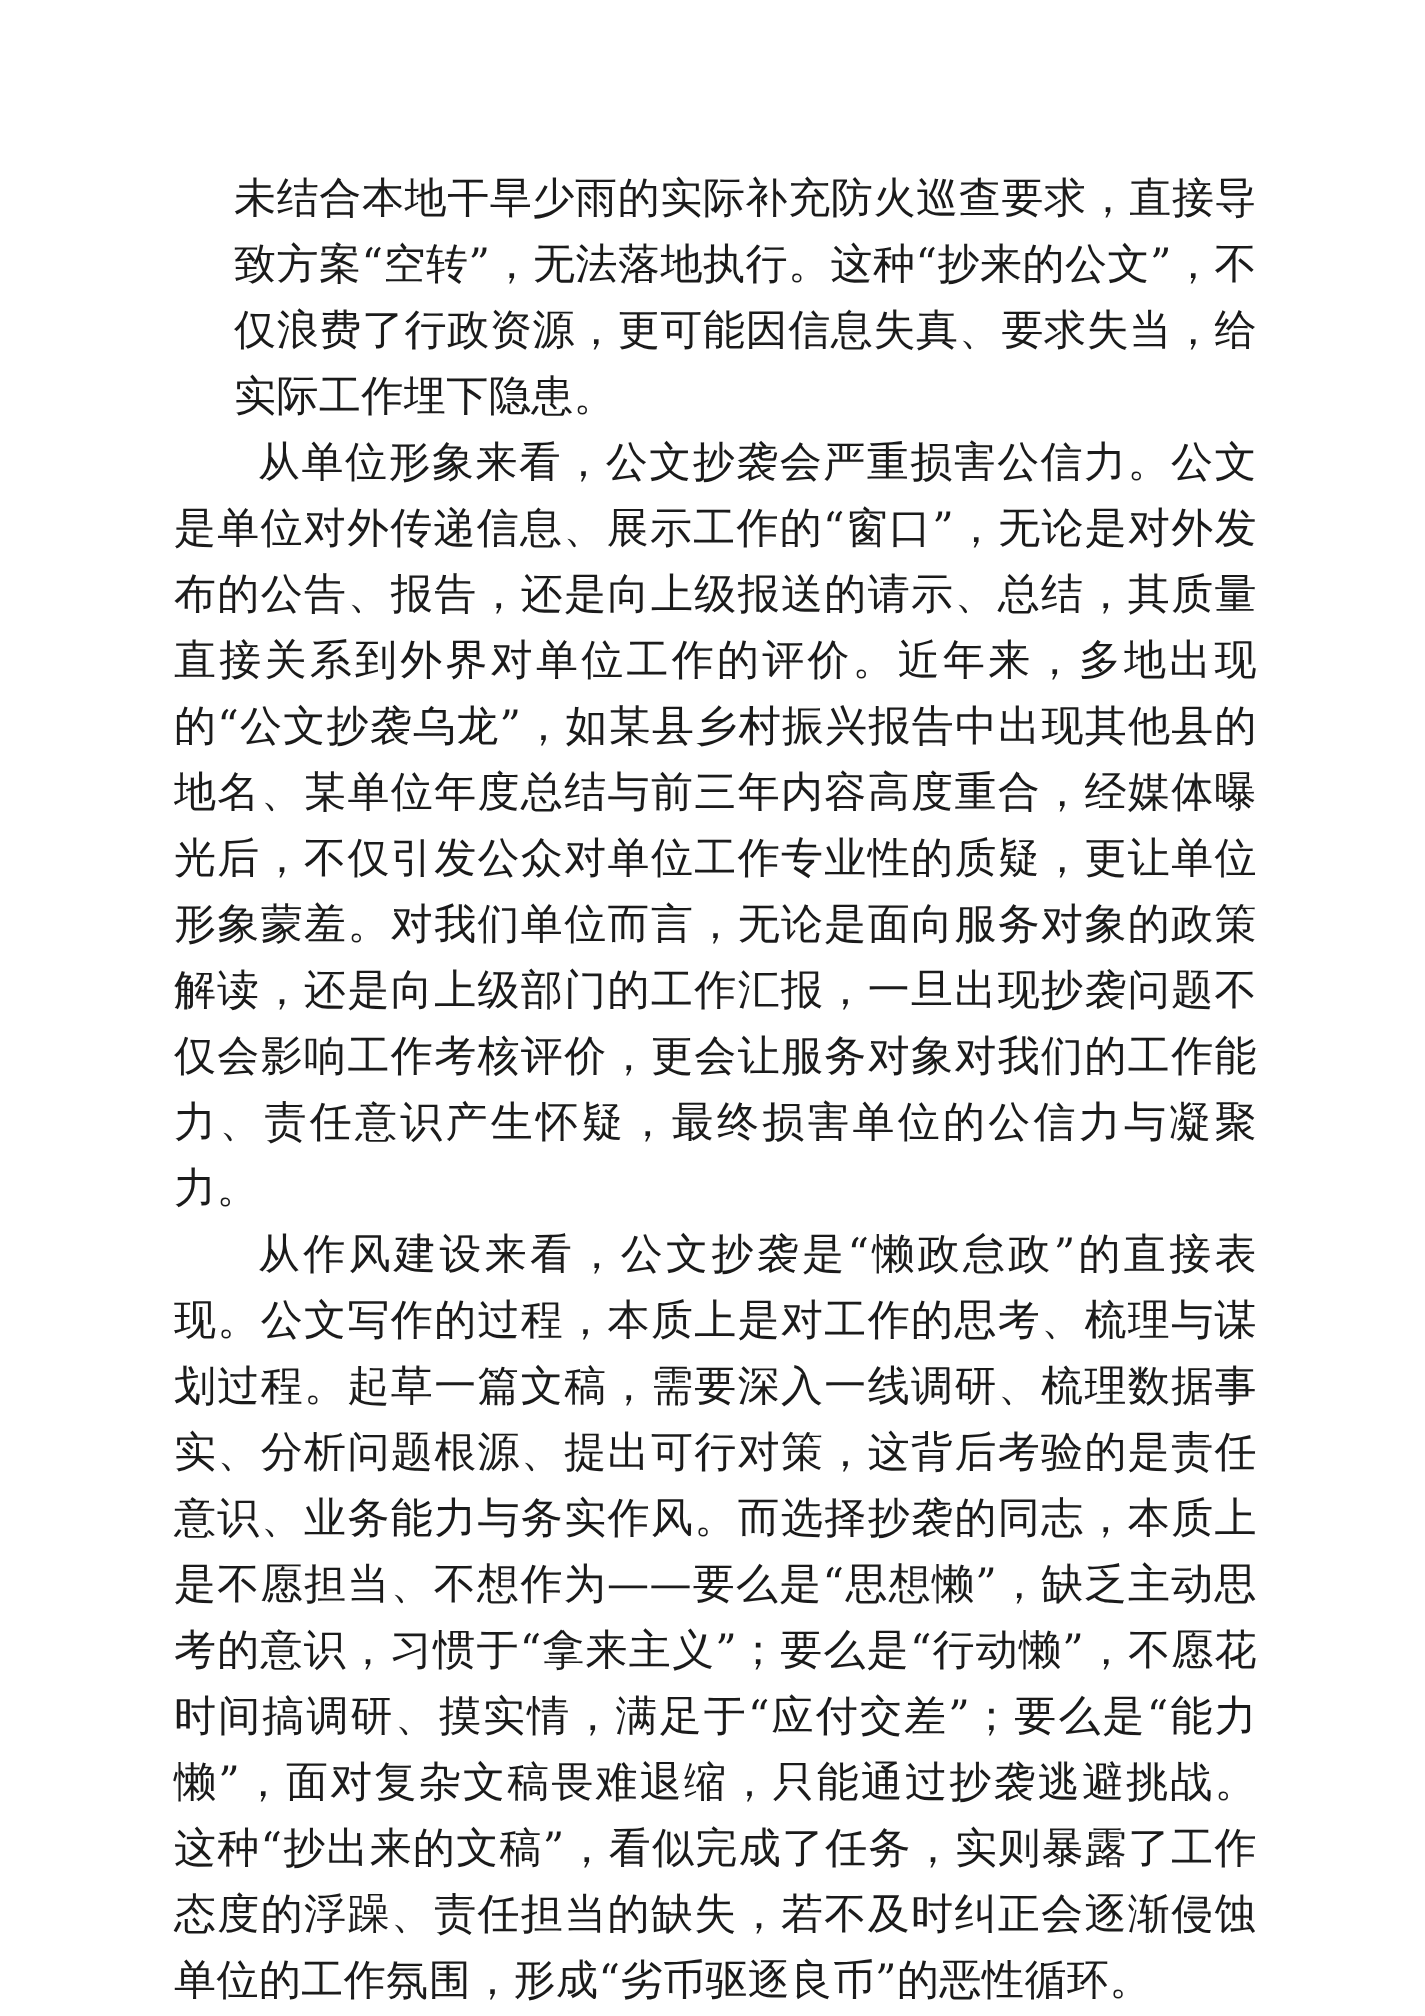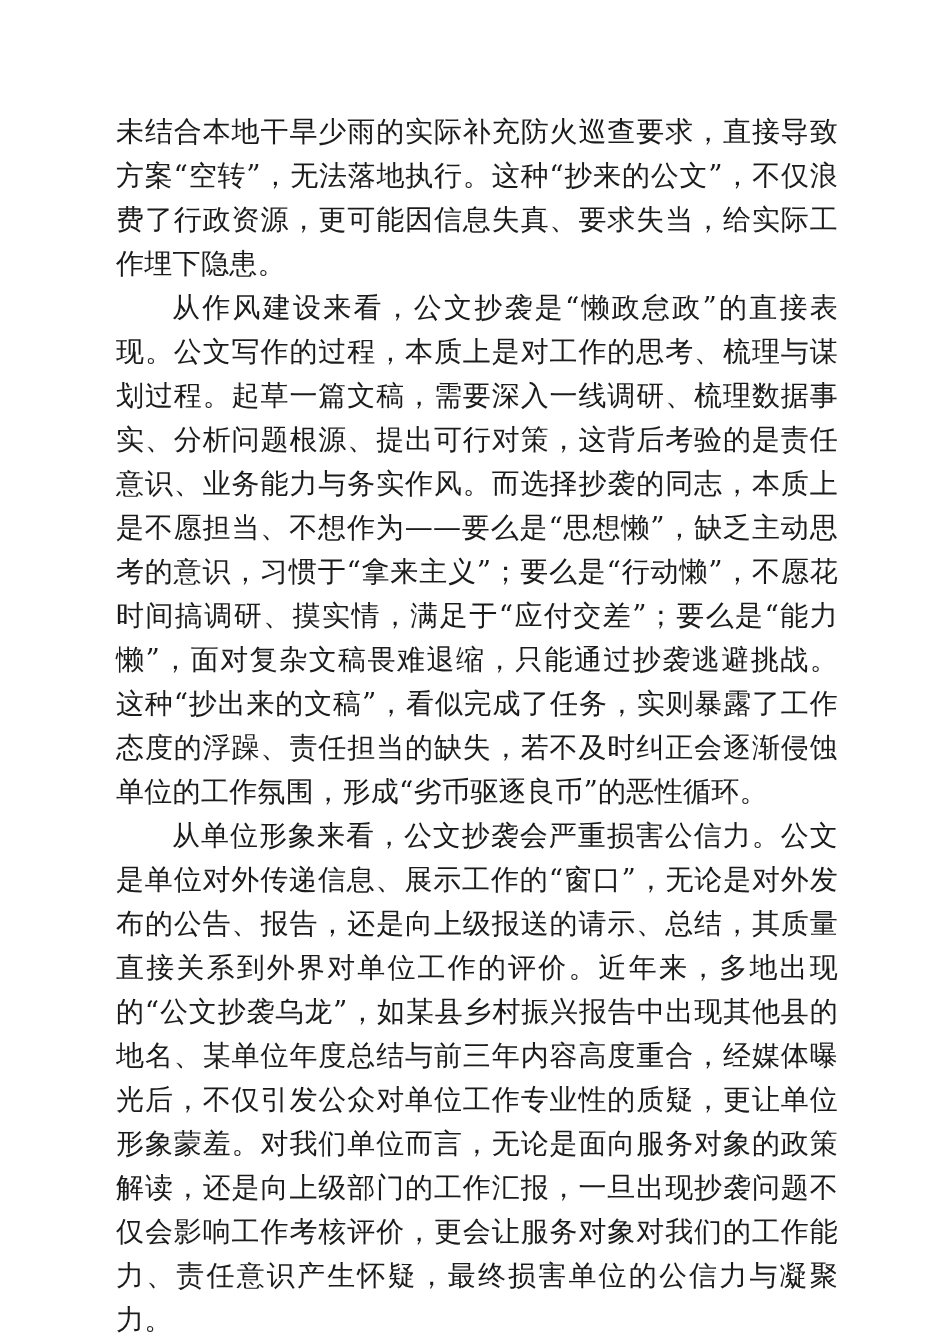--- a/index.html
+++ b/index.html
@@ -41,20 +41,21 @@
     text-align-last: left;
     text-justify: inter-character;
     text-indent: 56px;
     letter-spacing: 0.3px;
     font-weight: 400;
     -webkit-font-smoothing: antialiased;
   }
 
   .para.no-indent {
     text-indent: 0;
+    margin-left: 40px;
   }
 
   
   .heading {
     margin: 0;
     font-family: "DejaVu Sans", sans-serif;
     font-size: 28px;
     line-height: 44px;
     color: #000000;
     font-weight: 700;
@@ -66,20 +67,20 @@
   }
 </style>
 </head>
 <body>
 
 <div class="page">
   <div class="content">
 
     <p class="para no-indent">未结合本地干旱少雨的实际补充防火巡查要求，直接导致方案“空转”，无法落地执行。这种“抄来的公文”，不仅浪费了行政资源，更可能因信息失真、要求失当，给实际工作埋下隐患。</p>
 
+    <p class="para">从单位形象来看，公文抄袭会严重损害公信力。公文是单位对外传递信息、展示工作的“窗口”，无论是对外发布的公告、报告，还是向上级报送的请示、总结，其质量直接关系到外界对单位工作的评价。近年来，多地出现的“公文抄袭乌龙”，如某县乡村振兴报告中出现其他县的地名、某单位年度总结与前三年内容高度重合，经媒体曝光后，不仅引发公众对单位工作专业性的质疑，更让单位形象蒙羞。对我们单位而言，无论是面向服务对象的政策解读，还是向上级部门的工作汇报，一旦出现抄袭问题不仅会影响工作考核评价，更会让服务对象对我们的工作能力、责任意识产生怀疑，最终损害单位的公信力与凝聚力。</p>
+
     <p class="para">从作风建设来看，公文抄袭是“懒政怠政”的直接表现。公文写作的过程，本质上是对工作的思考、梳理与谋划过程。起草一篇文稿，需要深入一线调研、梳理数据事实、分析问题根源、提出可行对策，这背后考验的是责任意识、业务能力与务实作风。而选择抄袭的同志，本质上是不愿担当、不想作为——要么是“思想懒”，缺乏主动思考的意识，习惯于“拿来主义”；要么是“行动懒”，不愿花时间搞调研、摸实情，满足于“应付交差”；要么是“能力懒”，面对复杂文稿畏难退缩，只能通过抄袭逃避挑战。这种“抄出来的文稿”，看似完成了任务，实则暴露了工作态度的浮躁、责任担当的缺失，若不及时纠正会逐渐侵蚀单位的工作氛围，形成“劣币驱逐良币”的恶性循环。</p>
-
-    <p class="para">从单位形象来看，公文抄袭会严重损害公信力。公文是单位对外传递信息、展示工作的“窗口”，无论是对外发布的公告、报告，还是向上级报送的请示、总结，其质量直接关系到外界对单位工作的评价。近年来，多地出现的“公文抄袭乌龙”，如某县乡村振兴报告中出现其他县的地名、某单位年度总结与前三年内容高度重合，经媒体曝光后，不仅引发公众对单位工作专业性的质疑，更让单位形象蒙羞。对我们单位而言，无论是面向服务对象的政策解读，还是向上级部门的工作汇报，一旦出现抄袭问题不仅会影响工作考核评价，更会让服务对象对我们的工作能力、责任意识产生怀疑，最终损害单位的公信力与凝聚力。</p>
 
     <h2 class="heading">二、深挖根源：公文抄袭问题的产生，是多重因素叠加的结果</h2>
 
   </div>
 </div>
 
 </body></html>

